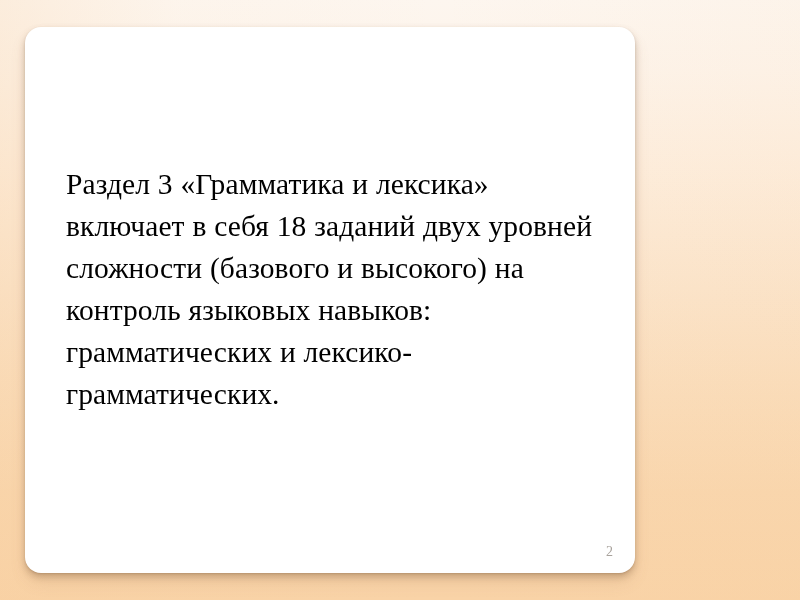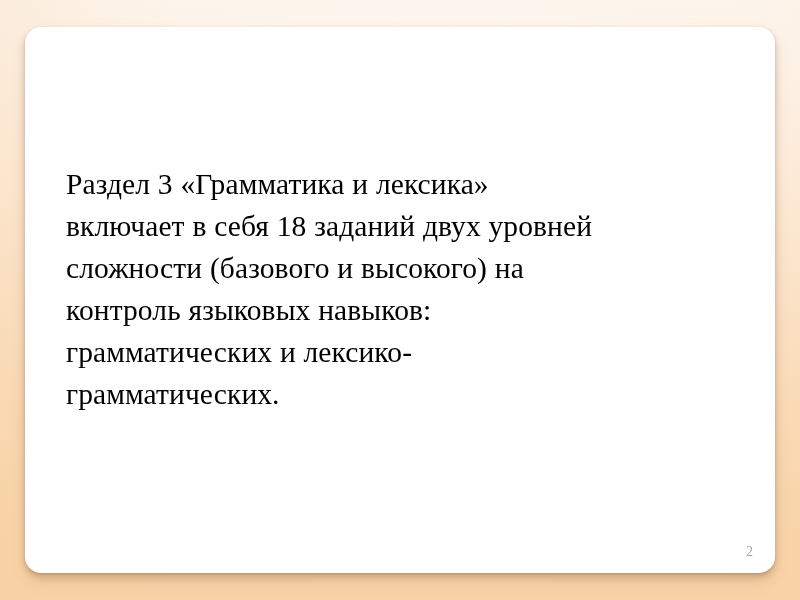--- a/index.html
+++ b/index.html
@@ -39,21 +39,21 @@
         rgba(247, 204, 155, 0.22) 0%,
         rgba(247, 204, 155, 0.04) 22%,
         rgba(247, 204, 155, 0.00) 55%,
         rgba(247, 204, 155, 0.06) 100%);
   }
 
   #content-card {
     position: absolute;
     left: 25px;
     top: 27px;
-    width: 750px;
+    width: 610px;
     height: 546px;
     background: #ffffff;
     border-radius: 16px;
     box-shadow:
        0 4px 7px rgba(120, 85, 55, 0.33),
        0 1px 2px rgba(120, 85, 55, 0.22),
        0 10px 16px rgba(150, 110, 75, 0.12);
     z-index: 2;
     overflow: hidden;
   }

